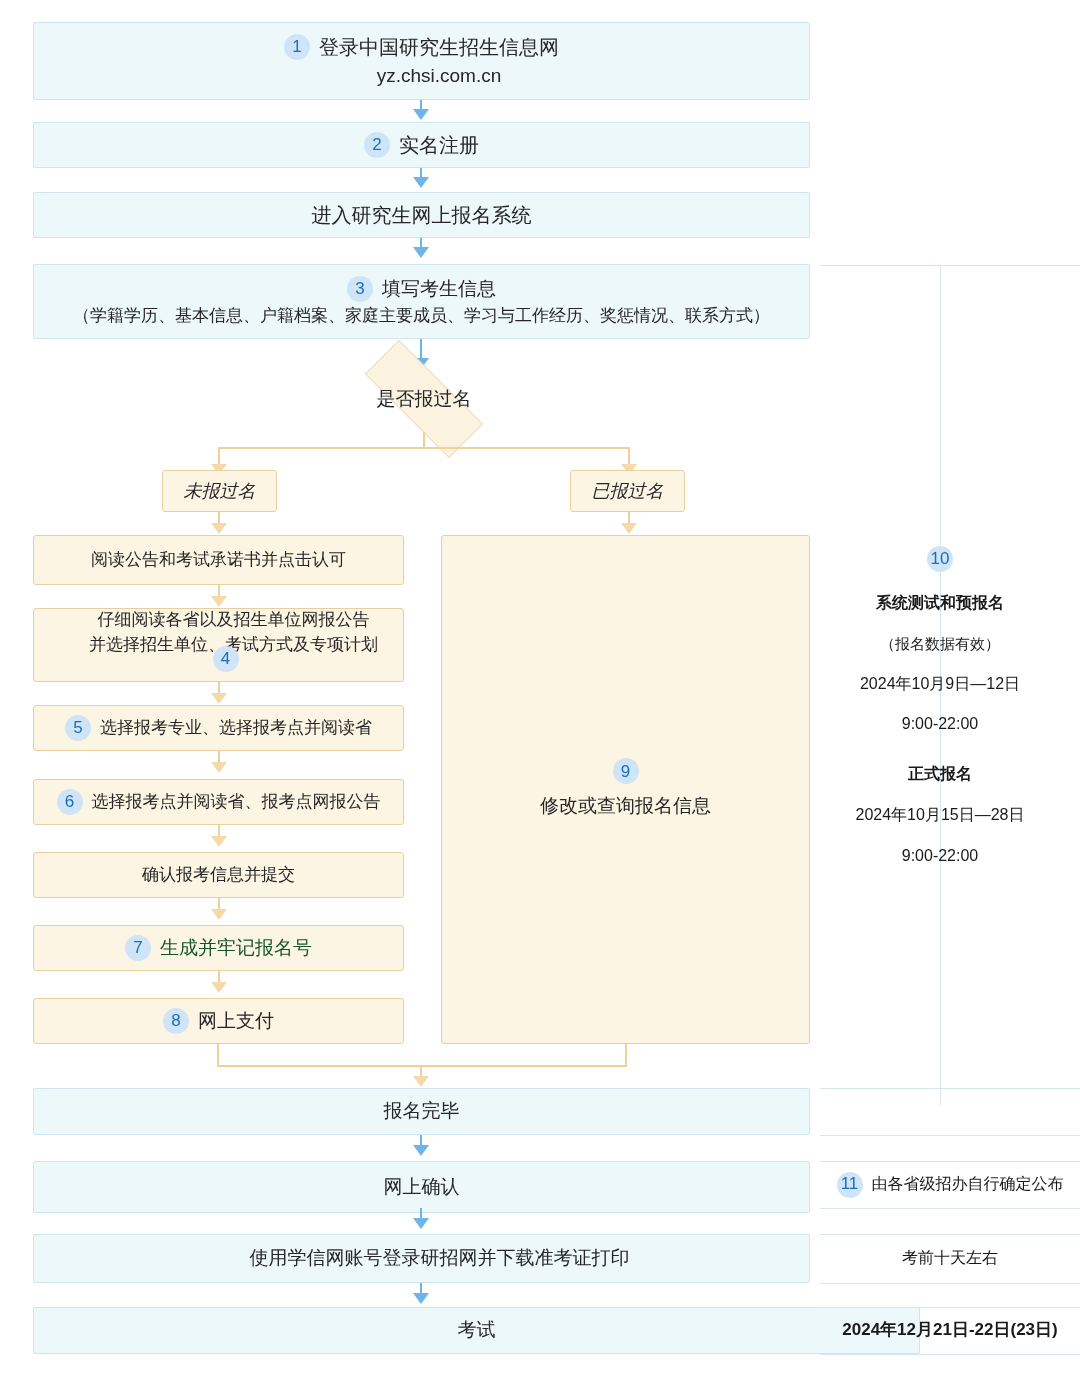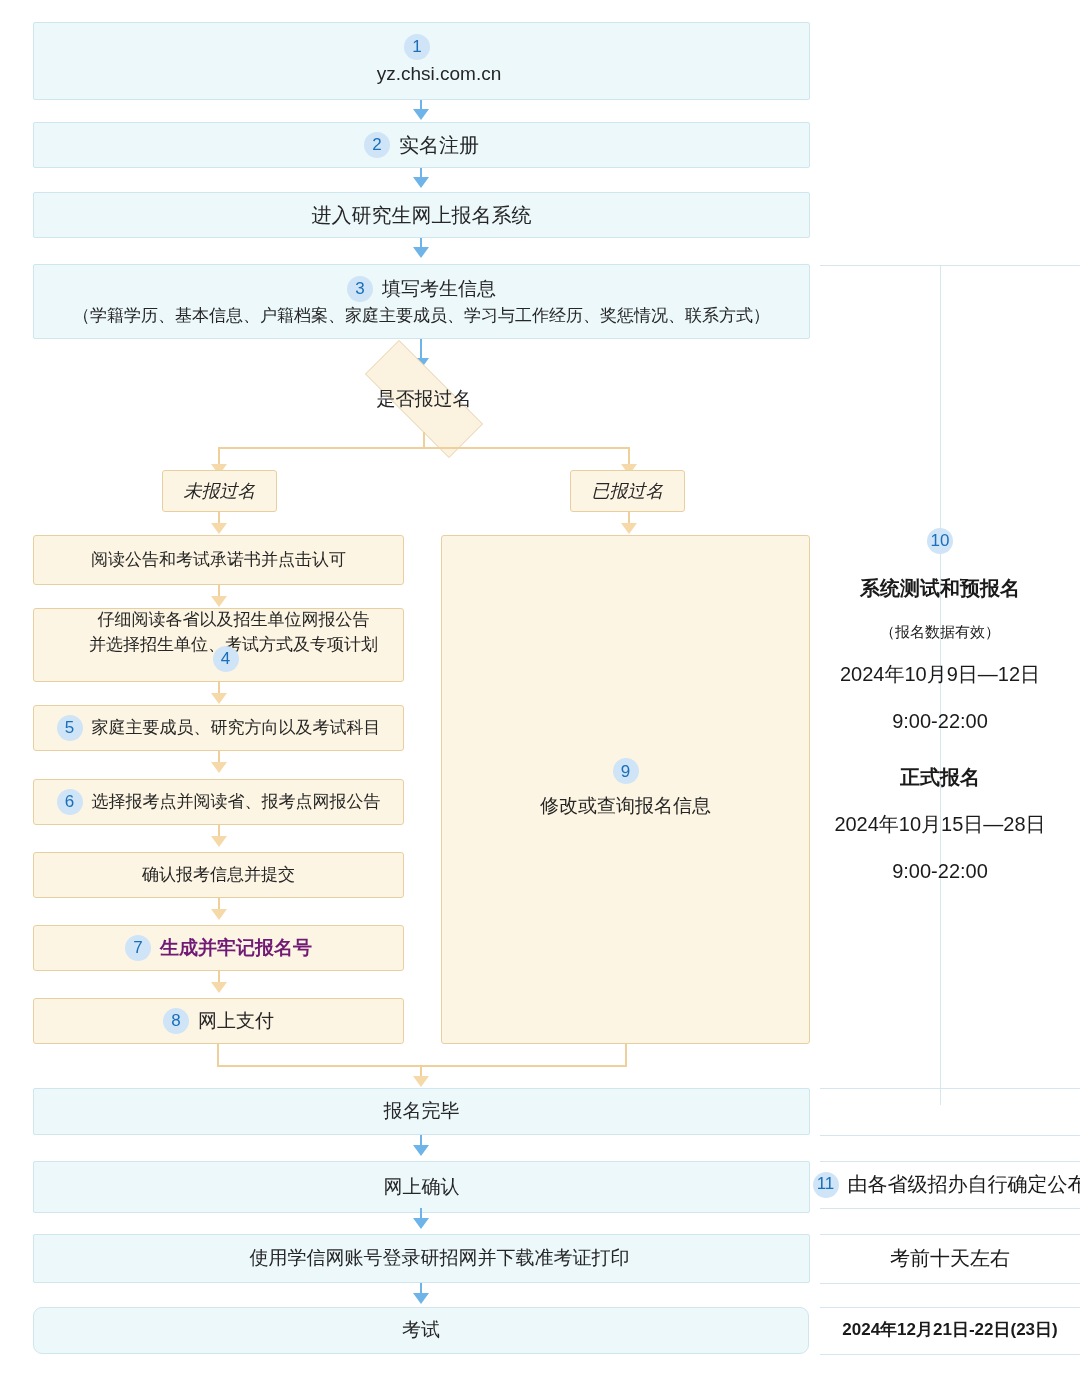--- a/index.html
+++ b/index.html
@@ -58,24 +58,24 @@
     margin-right:9px;
     flex:none;
   }
   .badge.solo{margin-right:0;}
 
   
   .t20{font-size:20px;}
   .t19{font-size:19px;}
   .t18{font-size:18px;font-style:italic;}
   .t17{font-size:17px;}
-  .t16{font-size:20px;}
+  .t16{font-size:16px;}
   .t15{font-size:15px;}
   .bold{font-weight:bold;}
-  .red{color:#701a75;font-weight:bold;}
+  .red{color:#14532d;font-weight:normal;}
 
   
   .conn{position:absolute;}
   .vline{position:absolute;width:2px;}
   .hline{position:absolute;height:2px;}
   .vline.blue-c,.hline.blue-c{background:#6eb4e8;}
   .vline.cream-c,.hline.cream-c{background:#efcf9a;}
   .arrow{
     position:absolute;
     width:0;height:0;
@@ -132,20 +132,21 @@
   .tl-row{display:flex;align-items:center;justify-content:center;white-space:nowrap;}
 </style>
 </head>
 <body>
 
 <div id="canvas">
 
   <div class="node blue" style="left:33px;top:22px;width:777px;height:78px;">
     <div class="line">
       <span class="badge">1</span>
+      <span class="t20">登录中国研究生招生信息网</span>
     </div>
     <div class="line t19" style="padding-left:35px;">yz.chsi.com.cn</div>
   </div>
 
   <div class="vline blue-c conn" style="left:420px;top:100px;height:10px;"></div>
   <div class="arrow blue-c" style="left:413px;top:109px;"></div>
 
   <div class="node blue" style="left:33px;top:122px;width:777px;height:46px;">
     <div class="line">
       <span class="badge">2</span>
@@ -214,21 +215,21 @@
       <div class="line t17">仔细阅读各省以及招生单位网报公告</div>
       <div class="line t17">并选择招生单位、考试方式及专项计划</div>
     </div>
   </div>
   <div class="vline cream-c conn" style="left:218px;top:682px;height:12px;"></div>
   <div class="arrow cream-c" style="left:211px;top:693px;"></div>
 
   <div class="node cream" style="left:33px;top:705px;width:371px;height:46px;">
     <div class="line">
       <span class="badge">5</span>
-      <span class="t17">家庭主要成员、研究方向以及考试科目</span>
+      <span class="t17">选择报考专业、选择报考点并阅读省</span>
     </div>
   </div>
   <div class="vline cream-c conn" style="left:218px;top:751px;height:12px;"></div>
   <div class="arrow cream-c" style="left:211px;top:762px;"></div>
 
   <div class="node cream" style="left:33px;top:779px;width:371px;height:46px;">
     <div class="line">
       <span class="badge">6</span>
       <span class="t17">选择报考点并阅读省、报考点网报公告</span>
     </div>
@@ -282,21 +283,21 @@
   </div>
   <div class="vline blue-c conn" style="left:420px;top:1208px;height:11px;"></div>
   <div class="arrow blue-c" style="left:413px;top:1218px;"></div>
 
   <div class="node blue" style="left:33px;top:1234px;width:777px;height:49px;padding-left:36px;">
     <div class="line t19">使用学信网账号登录研招网并下载准考证打印</div>
   </div>
   <div class="vline blue-c conn" style="left:420px;top:1283px;height:11px;"></div>
   <div class="arrow blue-c" style="left:413px;top:1293px;"></div>
 
-  <div class="node blue" style="left:33px;top:1307px;width:776px;height:47px;border-radius:9px;">
+  <div class="node blue" style="left:33px;top:1307px;width:887px;height:47px;">
     <div class="line t19">考试</div>
   </div>
 
   <div class="tl-hline" style="left:820px;top:265px;width:260px;"></div>
   <div class="tl-vline" style="left:940px;top:265px;height:840px;"></div>
 
   <div class="tl-block" style="left:820px;top:600px;width:240px;height:215px;">
     <div class="tl-row" style="margin-bottom:3px;">
       <span class="badge solo">10</span>
     </div>

